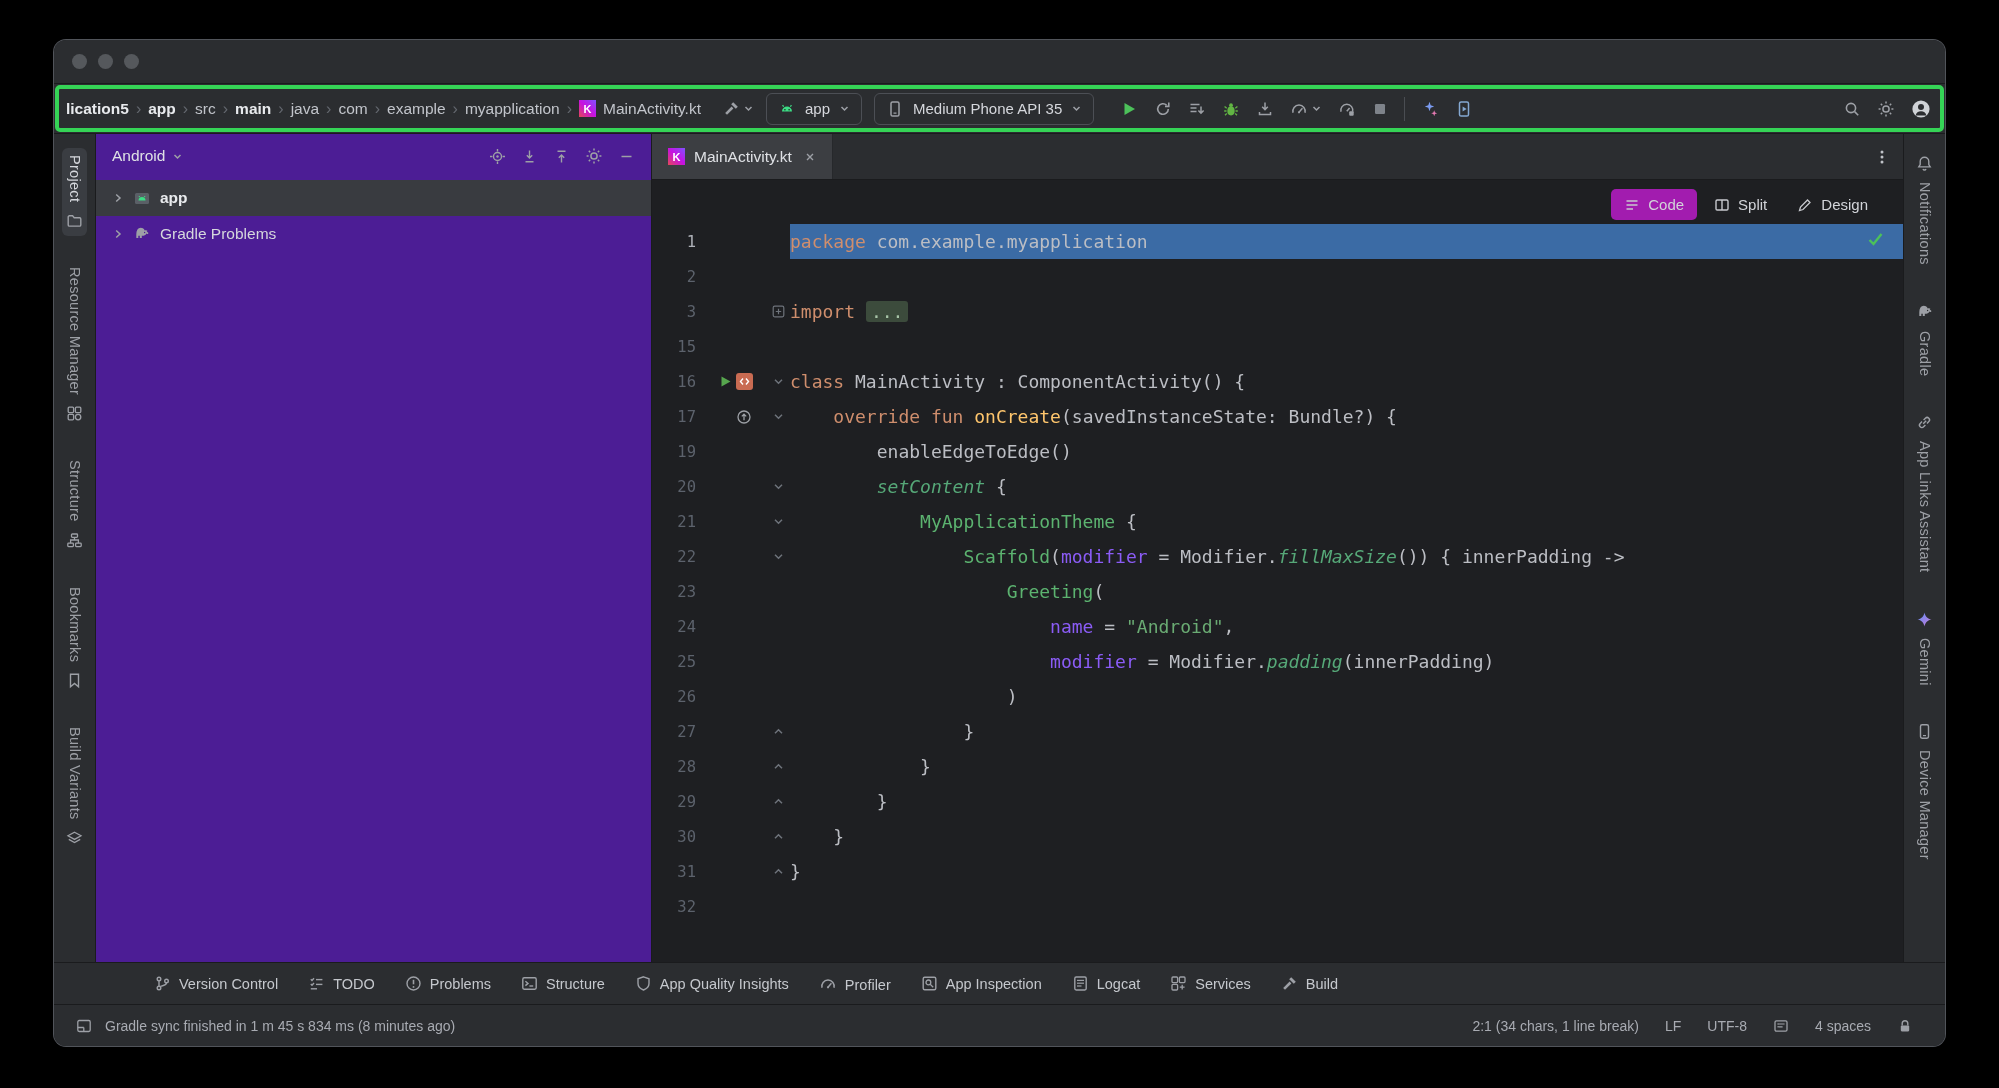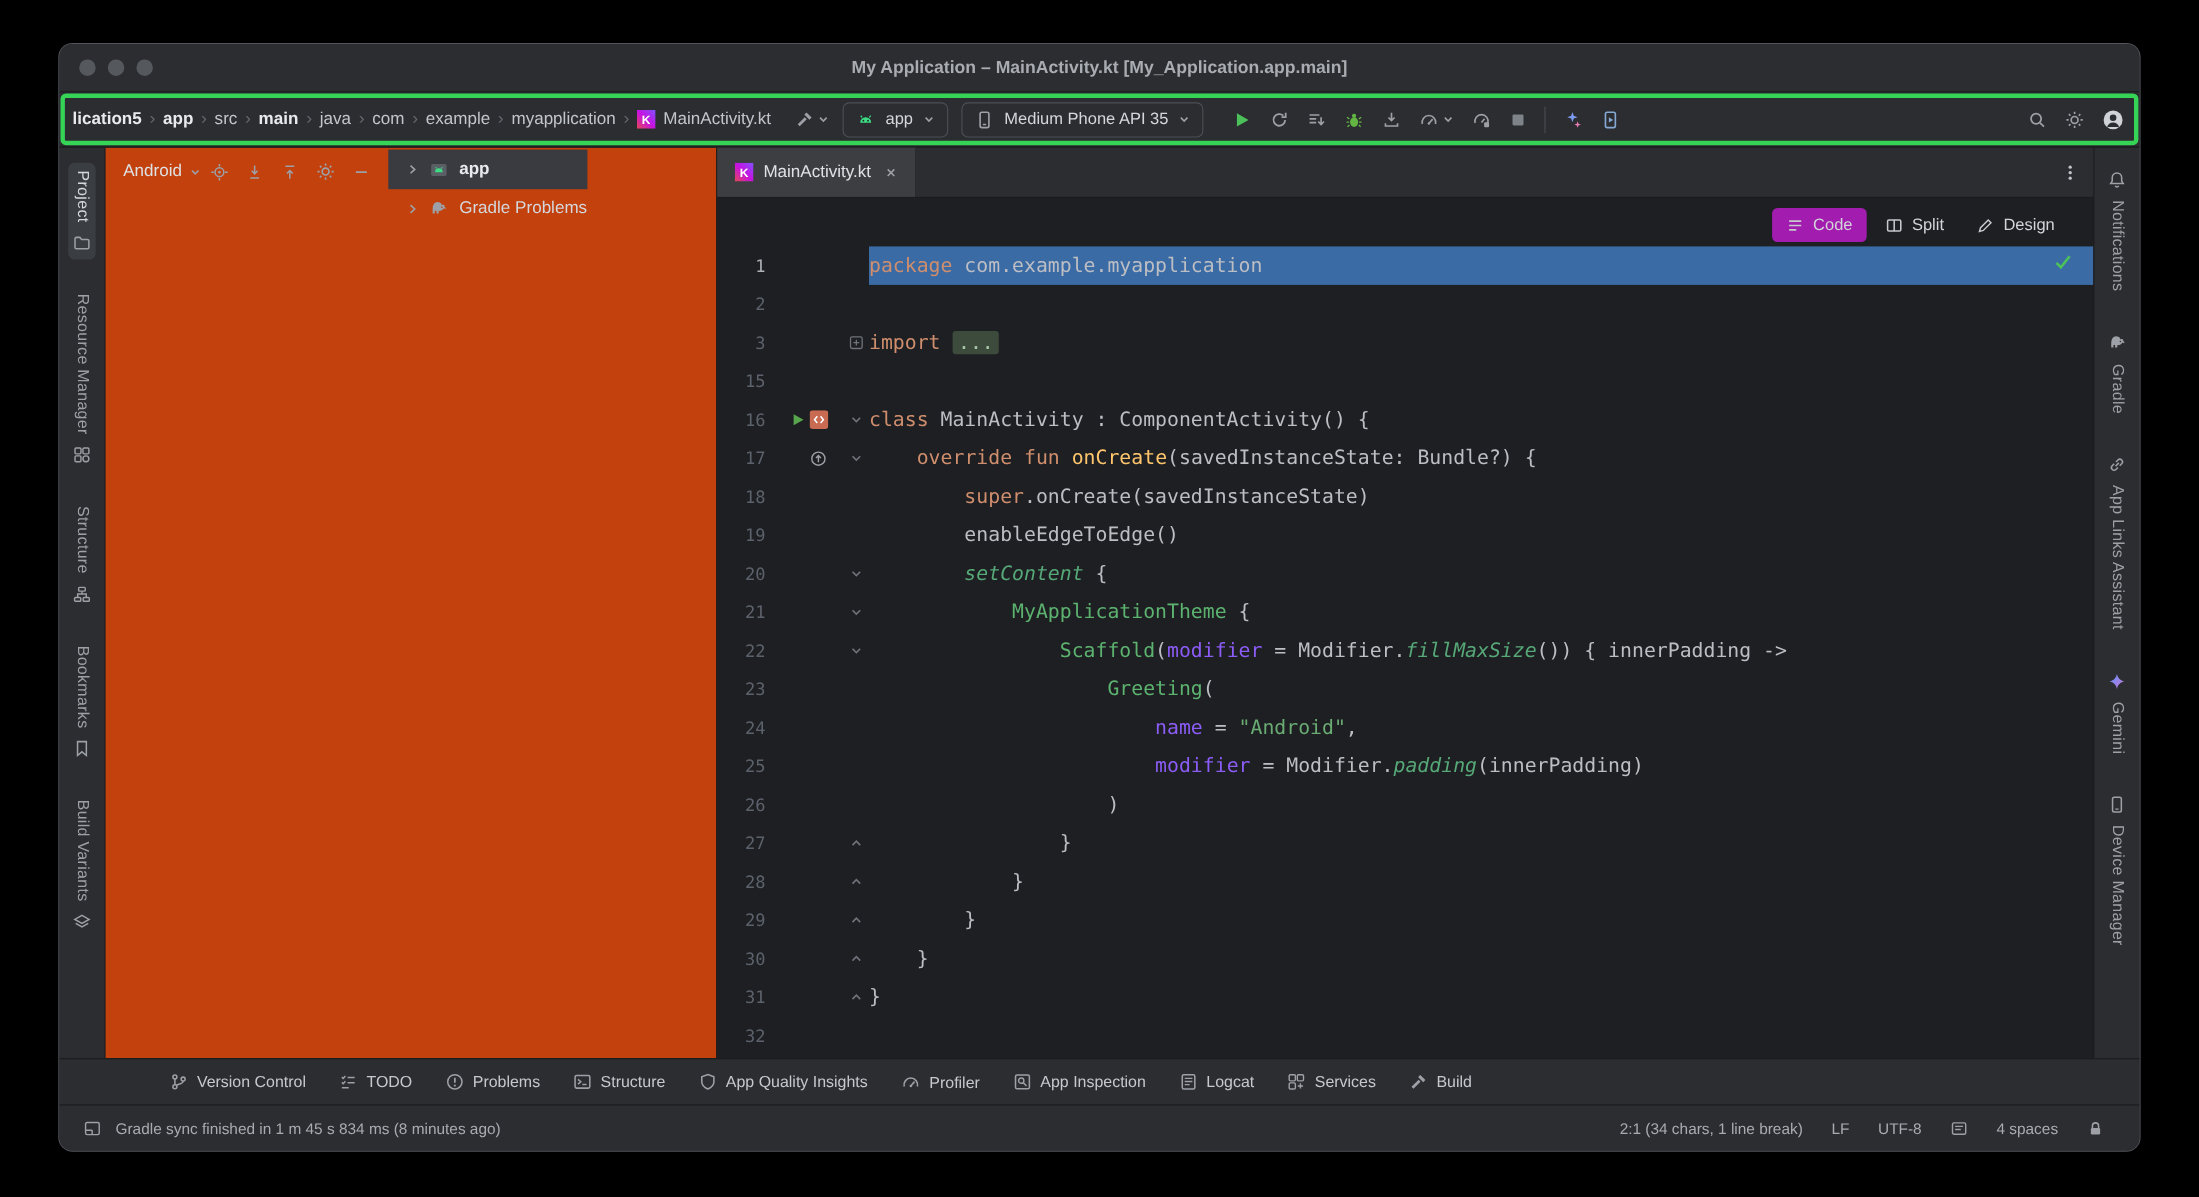--- a/index.html
+++ b/index.html
@@ -33,21 +33,21 @@
   .main{flex:1;display:flex;min-height:0;overflow:hidden}
   .stripe{width:42px;flex:none;background:#2B2D30;display:flex;flex-direction:column;align-items:center;
     padding:14px 0;gap:24px}
   .stripe.left{border-right:1px solid #1A1B1D}
   .stripe.right{border-left:1px solid #1A1B1D}
   .stripe-btn{display:flex;flex-direction:column;align-items:center;gap:10px;padding:7px 4px;border-radius:6px}
   .stripe-btn.active{background:#3A3D42}
   .vtext{writing-mode:vertical-rl;text-orientation:mixed;font-size:14.5px;color:#9DA0A6;letter-spacing:.3px}
   .stripe-btn.active .vtext{color:#D5D7DC}
   
-  .project{width:556px;flex:none;background:#c2410c;border-right:1px solid #1A1B1D;display:flex;flex-direction:row}
+  .project{width:556px;flex:none;background:#4c1d95;border-right:1px solid #1A1B1D;display:flex;flex-direction:column}
   .project-header{flex:none;height:44px;display:flex;align-items:center;padding:0 16px;gap:8px}
   .ph-mode{display:flex;align-items:center;gap:7px}
   .ph-title{color:#DFE1E5;font-size:15.5px}
   .ph-icons{margin-left:auto;display:flex;align-items:center;gap:15px}
   .tree{padding-top:2px}
   .tree-row{height:36px;display:flex;align-items:center;gap:9px;padding-left:16px;color:#D5D7DC;font-size:15.5px}
   .tree-row.selected{background:#393B40}
   .tree-row .bold{font-weight:700;color:#E8EAED}
   
   .editor-col{flex:1;min-width:0;display:flex;flex-direction:column;background:#1E1F22;position:relative}
@@ -90,21 +90,20 @@
 <body>
 
 <div class="window">
 
   <div class="titlebar">
     <div class="traffic">
       <span class="dot"></span>
       <span class="dot"></span>
       <span class="dot"></span>
     </div>
-    <div class="title">My Application – MainActivity.kt [My_Application.app.main]</div>
   </div>
 
   <div class="toolbar">
     <div class="green-frame"></div>
     <div class="crumbs" id="crumbs">
         <span class="crumb bold">
           <span>lication5</span>
         </span>
         <span class="crumb-sep">›</span>
         <span class="crumb bold">
@@ -625,26 +624,20 @@
               </span>
             </span>
             <span class="fold">
               <span class="ic">
                 <svg width="13" height="13" viewBox="0 0 13 13">
                   <path d="M3 4.8 L6.5 8.3 L10 4.8" stroke="#6E737B" stroke-width="1.5" fill="none"></path>
                 </svg>
               </span>
             </span>
             <span class="src"><span class="tk pl">    </span><span class="tk kw">override</span><span class="tk pl"> </span><span class="tk kw">fun</span><span class="tk pl"> </span><span class="tk fn">onCreate</span><span class="tk pl">(savedInstanceState: Bundle?) {</span></span>
-          </div>
-          <div class="code-row">
-            <span class="ln">18</span>
-            <span class="gut"></span>
-            <span class="fold"></span>
-            <span class="src"><span class="tk pl">        </span><span class="tk kw">super</span><span class="tk pl">.onCreate(savedInstanceState)</span></span>
           </div>
           <div class="code-row">
             <span class="ln">19</span>
             <span class="gut"></span>
             <span class="fold"></span>
             <span class="src"><span class="tk pl">        </span><span class="tk exi">enableEdgeToEdge</span><span class="tk pl">()</span></span>
           </div>
           <div class="code-row">
             <span class="ln">20</span>
             <span class="gut"></span>

